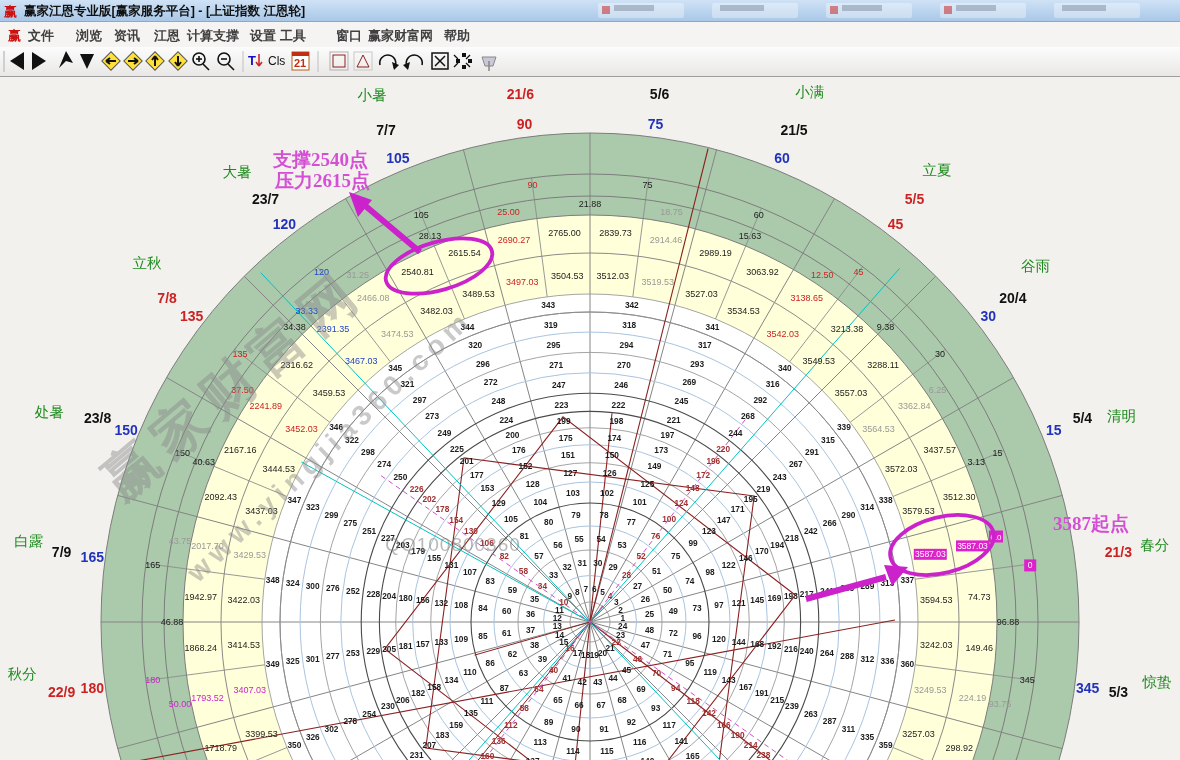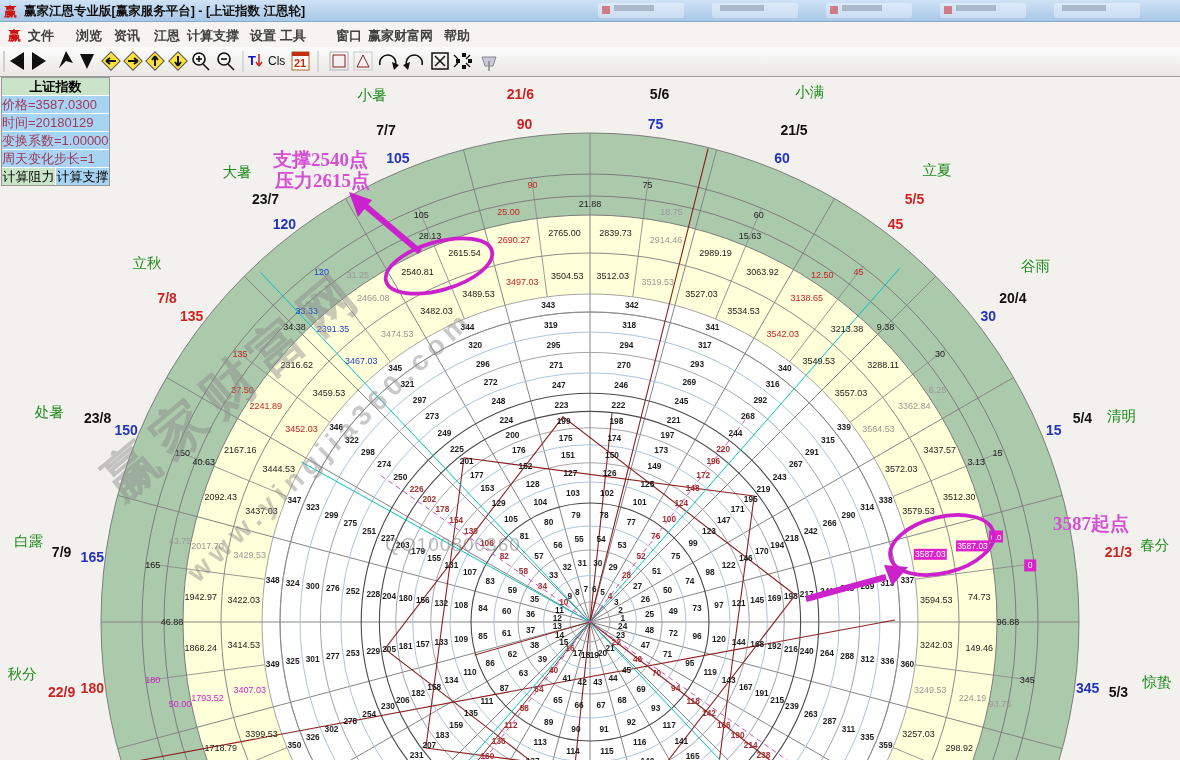--- a/index.html
+++ b/index.html
@@ -642,23 +642,12 @@
           <rect x="456" y="12" width="4" height="4"></rect>
           <rect x="468" y="12" width="4" height="4"></rect>
  <rect x="462" y="6" width="4" height="4"></rect>
           <rect x="462" y="18" width="4" height="4"></rect>
  <path d="M454 8 l4 4 m8 0 l4 -4 m-16 12 l4 -4 m8 0 l4 4" stroke="#111" stroke-width="1.3"></path>
         </g>
  <path d="M482 10 l14 0 l-3 9 l-8 0 z" fill="#c8c8d8" stroke="#888"></path>
  <line x1="489" y1="14" x2="489" y2="24" stroke="#888" stroke-width="1.5"></line>
 </svg>
 </div>
-<div id="panel">
- <div class="prow" style="background:#c9e4c9;text-align:center;font-weight:bold">上证指数</div>
- <div class="prow" style="background:#a8d4f4;color:#a03a5a">价格=3587.0300</div>
- <div class="prow" style="background:#a8d4f4;color:#a03a5a">时间=20180129</div>
- <div class="prow" style="background:#a8d4f4;color:#a03a5a">变换系数=1.00000</div>
- <div class="prow" style="background:#a8d4f4;color:#a03a5a">周天变化步长=1</div>
- <div class="prow" style="border-bottom:none">
-   <span style="position:absolute;left:0;top:0;width:53px;height:17px;background:#c9e4c9;text-align:center">计算阻力</span>
-   <span style="position:absolute;left:54px;top:0;width:53px;height:17px;background:#a8d4f4;text-align:center">计算支撑</span>
- </div>
-</div>
 </div>
 </body></html>

